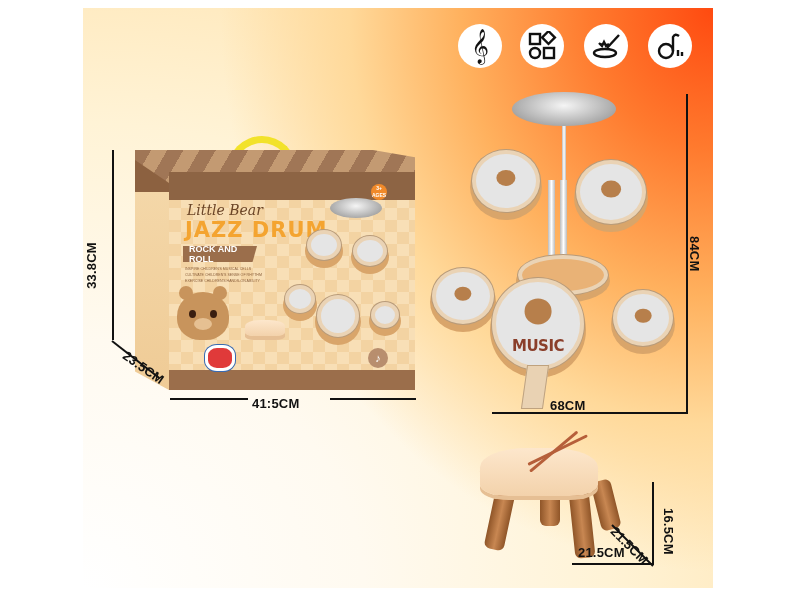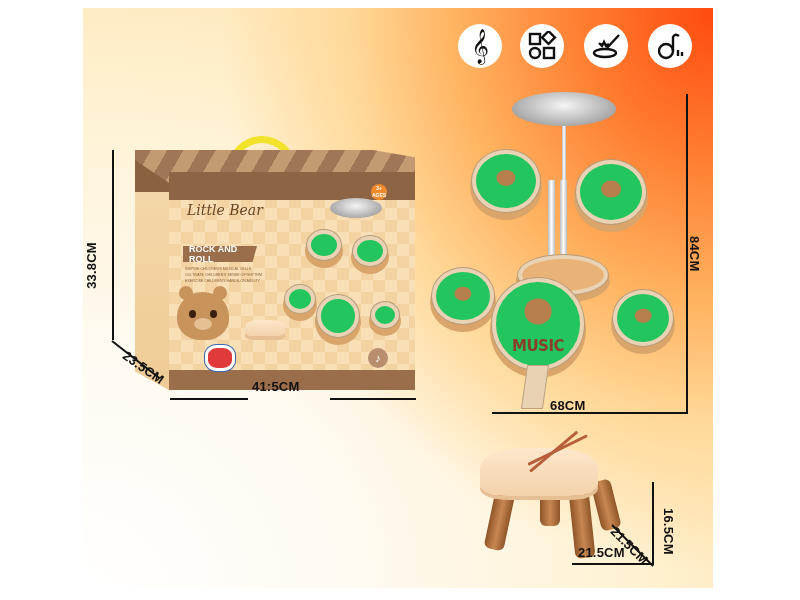--- a/index.html
+++ b/index.html
@@ -86,21 +86,21 @@
     position: absolute; left: 233px; top: 198px; width: 20px; height: 20px; border-radius: 50%;
     background: #b88e6e; color: #fff; font-size: 11px; text-align: center; line-height: 20px;
   }
 
   
   .cymbal {
     position: absolute; border-radius: 50%;
     background: radial-gradient(ellipse at 50% 40%, #f5f5f5, #a9a9a9 70%, #7f7f7f);
   }
   .drum {
-    position: absolute; border-radius: 50%; background: #22c55e;
+    position: absolute; border-radius: 50%; background: #e5e5e5;
     border: 4px solid #ead3b5; box-shadow: 0 0 0 1px #b89b7a, 0 6px 0 2px #d9a56a;
   }
   .drum-bear {
     position: absolute; left: 50%; top: 45%; transform: translate(-50%,-50%);
     width: 32%; height: 30%; border-radius: 50%; background: #b77f4b;
   }
   .drum-label {
     position: absolute; left: 50%; top: 66%; transform: translateX(-50%);
     font-family: "DejaVu Sans", sans-serif; font-weight: bold; color: #8a3e2a;
     font-size: 15px; letter-spacing: -0.5px; white-space: nowrap;
@@ -150,20 +150,21 @@
     <line x1="27" y1="21" x2="27" y2="25"></line>
   </svg>
 </div>
 
 <div class="box">
   <div class="box-handle"></div>
   <div class="box-top"></div>
   <div class="box-side"></div>
   <div class="box-front"></div>
   <div class="brand-small">Little Bear</div>
+  <div class="brand-big">JAZZ DRUM</div>
   <div class="ribbon">ROCK AND ROLL</div>
   <div class="bullets">
     <div>INSPIRE CHILDREN'S MUSICAL CELLS</div>
     <div>CULTIVATE CHILDREN'S SENSE OF RHYTHM</div>
     <div>EXERCISE CHILDREN'S HANDS-ON ABILITY</div>
   </div>
   <div class="age-badge">3+ AGES</div>
   <div class="bear">
     <div class="bear-eye" style="left:12px;"></div>
     <div class="bear-eye" style="right:12px;"></div>
@@ -179,21 +180,21 @@
   <div class="drum" style="left:236px;top:152px;width:28px;height:26px;"></div>
   <div class="stool-seat" style="left:110px;top:170px;width:40px;height:16px;"></div>
   <div class="music-badge">♪</div>
 </div>
 
 <div class="line" style="left:112px;top:150px;width:2px;height:190px;"></div>
 <div class="dim-text" style="left:68px;top:258px;transform:rotate(-90deg);">33.8CM</div>
 <div class="line" style="left:112px;top:340px;width:60px;height:2px;transform:rotate(38deg);transform-origin:left center;"></div>
 <div class="dim-text" style="left:120px;top:360px;transform:rotate(35deg);">23.5CM</div>
 <div class="line" style="left:170px;top:398px;width:78px;height:2px;"></div>
-<div class="dim-text" style="left:252px;top:379px;">41:5CM</div>
+<div class="dim-text" style="left:252px;top:396px;">41:5CM</div>
 <div class="line" style="left:330px;top:398px;width:86px;height:2px;"></div>
 
 <div class="pole" style="left:562px;top:100px;width:4px;height:120px;"></div>
 <div class="pole" style="left:548px;top:180px;width:7px;height:100px;"></div>
 <div class="pole" style="left:560px;top:180px;width:7px;height:100px;"></div>
 <div class="cymbal" style="left:512px;top:92px;width:104px;height:34px;"></div>
 <div class="drum" style="left:472px;top:150px;width:68px;height:62px;">
     <div class="drum-bear"></div>
   </div>
 <div class="drum" style="left:576px;top:160px;width:70px;height:64px;">

